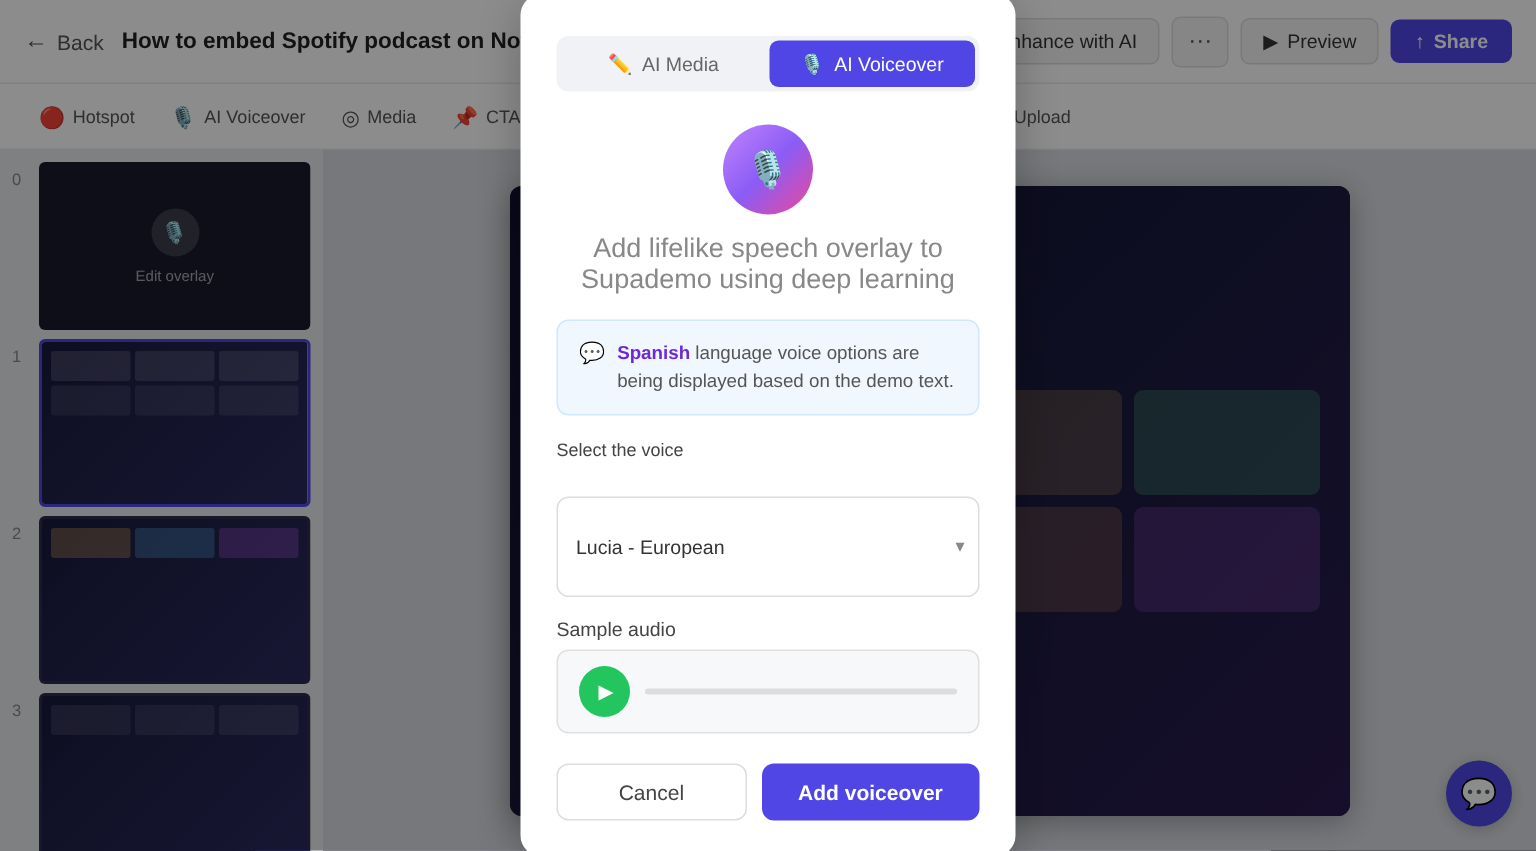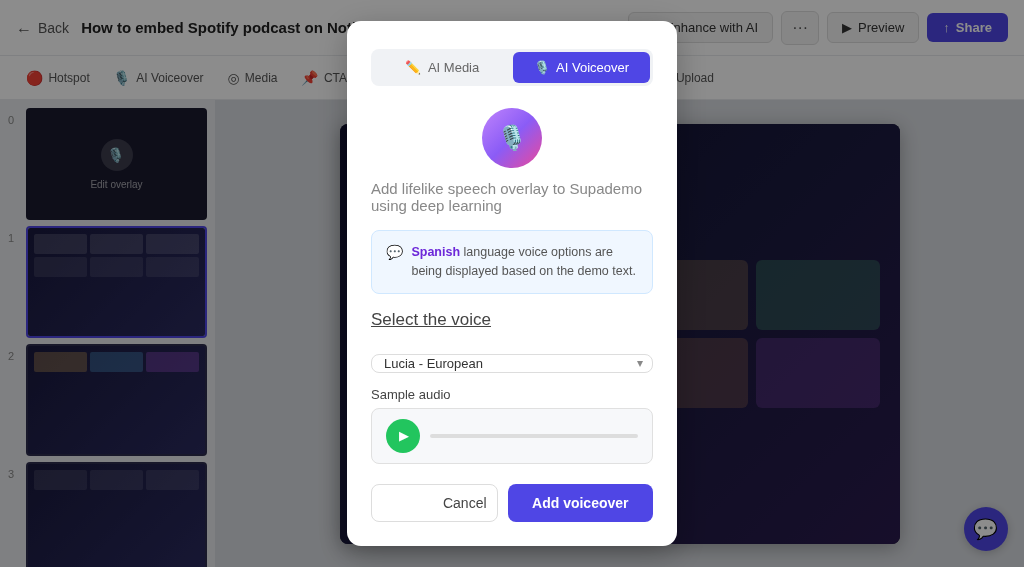--- a/index.html
+++ b/index.html
@@ -331,23 +331,23 @@
     .mic-icon { color: white; font-size: 24px; }
 
     .modal-title {
       font-size: 20px;
       font-weight: 700;
       color: #8b5cf6;
       margin-bottom: 6px;
       text-align: center;
     }
     .modal-subtitle {
-      font-size: 15px;
+      font-size: 18px;
       color: #888;
-      text-align: left;
+      text-align: center;
       margin-bottom: 16px;
     }
 
     
     .info-box {
       background: #f0f7ff;
       border: 1px solid #d0e8ff;
       border-radius: 8px;
       padding: 12px 14px;
       width: 100%;
@@ -355,35 +355,34 @@
       display: flex;
       gap: 8px;
       align-items: flex-start;
     }
     .info-icon { font-size: 14px; color: #6b8cba; flex-shrink: 0; margin-top: 1px; }
     .info-text { font-size: 12.5px; color: #555; line-height: 1.5; }
     .info-text strong { color: #6d28d9; font-weight: 600; }
 
     
     .field-label {
-      font-size: 17px;
+      font-size: 12px;
       color: #444;
       font-weight: 500;
       align-self: flex-start;
       margin-bottom: 24px;
-      text-decoration: underline;
     }
     .voice-select-wrap {
       width: 100%;
       position: relative;
       margin-bottom: 14px;
     }
     .voice-select-wrap select {
       width: 100%;
-      padding: 1px 12px;
+      padding: 25px 12px;
       border: 1px solid #ddd;
       border-radius: 8px;
       font-size: 13px;
       color: #333;
       background: #fff;
       appearance: none;
       cursor: pointer;
     }
     .voice-select-arrow {
       position: absolute;
@@ -450,21 +449,20 @@
     .cancel-btn {
       flex: 1;
       padding: 10px;
       border: 1px solid #ddd;
       border-radius: 8px;
       background: #fff;
       font-size: 14px;
       font-weight: 500;
       color: #444;
       cursor: pointer;
-      text-align: right;
     }
     .add-btn {
       flex: 1.2;
       padding: 10px;
       border: none;
       border-radius: 8px;
       background: #4f46e5;
       font-size: 14px;
       font-weight: 600;
       color: #fff;

